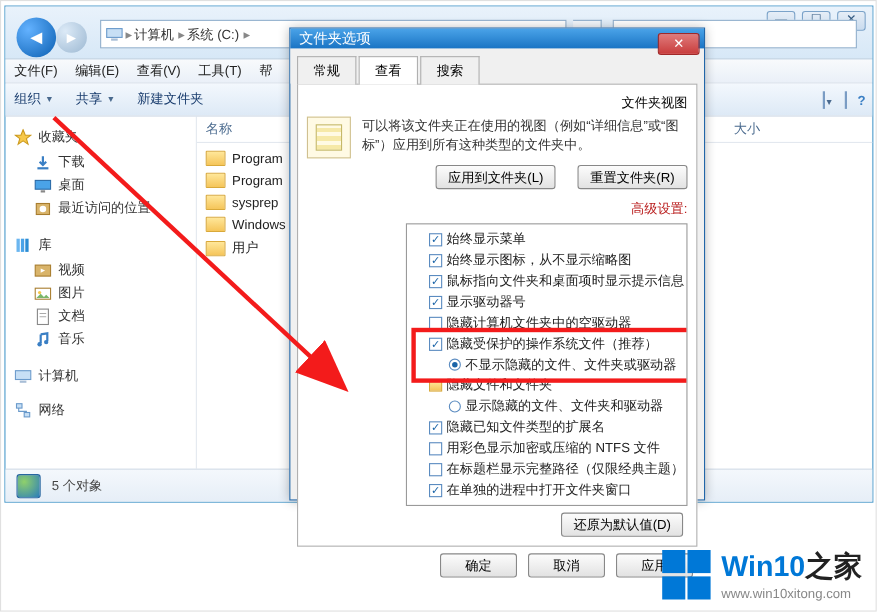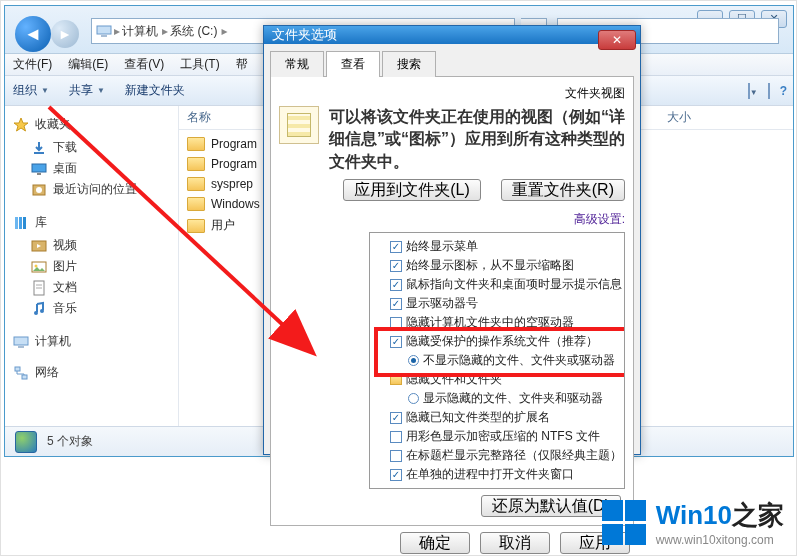--- a/index.html
+++ b/index.html
@@ -151,28 +151,28 @@
     border:1px solid #b0b0b0; padding:8px;
     display:flex;flex-direction:column;align-items:flex-end;
   }
   .fview-row { display:flex; gap:10px; }
   .fview-icon {
     width:40px;height:38px;border:1px solid #d0c090;background:#fffae4;
     display:flex;align-items:center;justify-content:center;
   }
   .fview-icon .inner { width:24px;height:24px;border:1px solid #c5b86a;background:
     repeating-linear-gradient(0deg,#f6e9a8 0 4px,#fffae4 4px 8px);}
-  .fview-text { font-size:16px;color:#333;flex:1;line-height:1.4;font-weight:bold; }
+  .fview-text { font-size:12px;color:#333;flex:1;line-height:1.4; }
   .fview-btns { margin-top:6px;display:flex;gap:20px;justify-content:center; }
   .btn {
     min-width:100px;height:22px;border:1px solid #888;background:linear-gradient(#fcfcfc,#e2e2e2);
-    font-size:16px;padding:0 10px;display:inline-flex;align-items:center;justify-content:center;
+    font-size:12px;padding:0 10px;display:inline-flex;align-items:center;justify-content:center;
     border-radius:3px;
   }
-  .adv-label { margin-top:10px;color:#4c1d95; }
+  .adv-label { margin-top:10px;color:#b91c1c; }
   .adv-box {
     margin-top:4px; flex:1; border:1px solid #9a9a9a; background:#fff;
     overflow:hidden; padding:4px 2px; font-size:12px; color:#222;
     position:relative;
   }
   .adv-item { display:flex;align-items:center;gap:4px;padding:1px 0 1px 18px;white-space:nowrap; }
   .adv-item.level2 { padding-left:36px; }
   .chk {
     width:12px;height:12px;border:1px solid #5a8bc0;background:#fff;
     display:inline-flex;align-items:center;justify-content:center;font-size:10px;color:#1a64a8;

